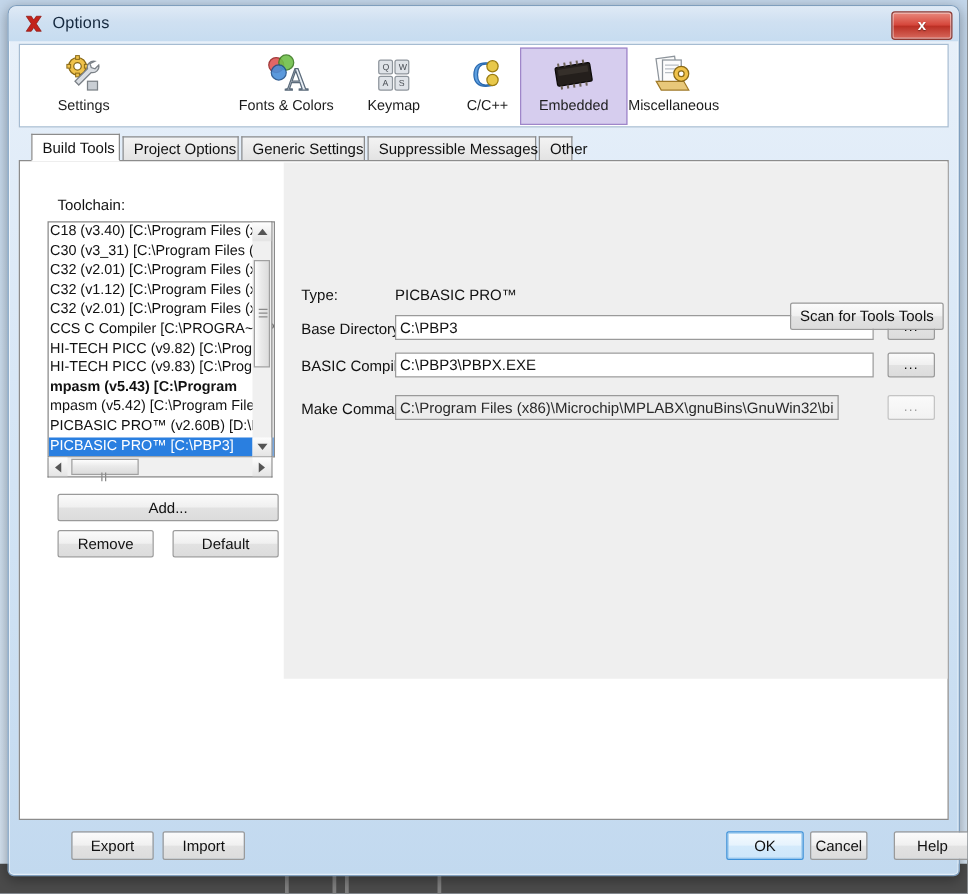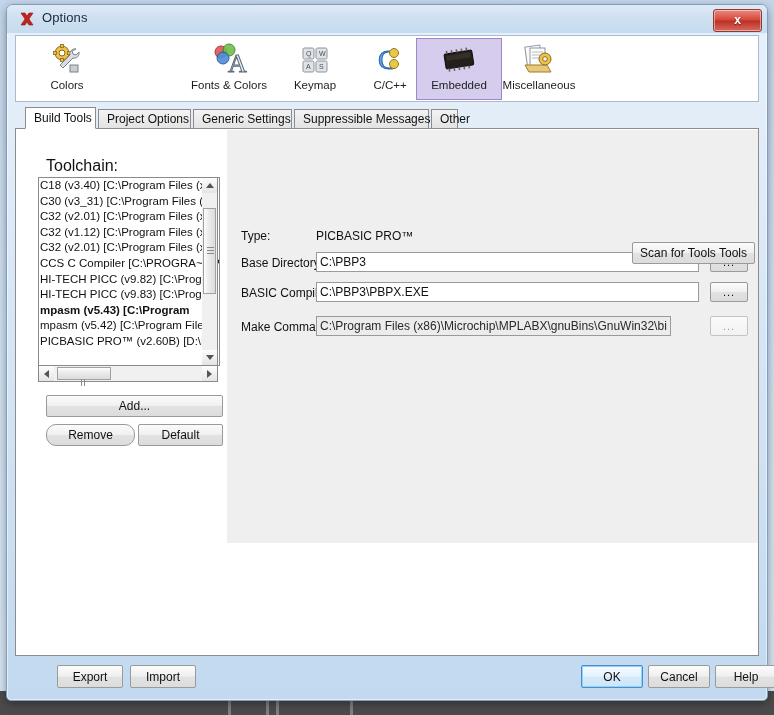--- a/index.html
+++ b/index.html
@@ -174,21 +174,21 @@
     left: 0; top: 93px;
     width: 744px;
     height: 528px;
     background: #ffffff;
     border: 1px solid #8c8c8c;
     box-sizing: border-box;
   }
 
   .fieldlabel {
     position: absolute;
-    font-size: 16px;
+    font-size: 12px;
     color: #111;
   }
 
   
   #listbox {
     position: absolute;
     left: 22px; top: 48px;
     width: 182px;
     height: 189px;
     background: #ffffff;
@@ -310,21 +310,21 @@
     background: linear-gradient(180deg,#fafafa,#f2f2f2);
     cursor: default;
   }
   .btn.default-focus {
     border: 1px solid #3c91d9;
     box-shadow: 0 0 0 1px #9fcdf0 inset;
     background: linear-gradient(180deg,#f5fbff 0%, #e6f3fd 48%, #d4eafb 52%, #cde6fa 100%);
   }
 
   #btn-add    { position: absolute; left: 30px;  top: 266px; width: 177px; height: 22px; }
-  #btn-remove { position: absolute; left: 30px;  top: 295px; width: 89px;  height: 22px; border-radius: 10px; }
+  #btn-remove { position: absolute; left: 30px;  top: 295px; width: 77px;  height: 22px; }
   #btn-default{ position: absolute; left: 122px; top: 295px; width: 85px;  height: 22px; }
 
   
   #detailpane {
     position: absolute;
     left: 211px; top: 1px;
     width: 531px; height: 413px;
     background: #efefef;
   }
   .dl { position: absolute; font-size: 12px; color: #111; white-space: nowrap; }
@@ -360,21 +360,21 @@
   
   #bottombar {
     position: absolute;
     left: 0; top: 622px;
     width: 744px; height: 37px;
   }
   .bb { position: absolute; top: 8px; height: 23px; margin-left: 20px; }
   #btn-export { left: 22px;  width: 66px; }
   #btn-import { left: 95px;  width: 66px; }
   #btn-ok     { left: 546px; width: 62px; }
-  #btn-cancel { left: 613px; width: 62px; }
+  #btn-cancel { left: 613px; width: 46px; }
   #btn-help   { left: 680px; width: 62px; }
 </style>
 </head>
 <body>
 
 <div id="screen">
 
   <div id="backdrop">
     <div class="ghostline" style="left:200px; top:34px; width:430px;"></div>
     <div class="ghostline" style="left:200px; top:52px; width:470px;"></div>
@@ -413,21 +413,21 @@
               <g fill="#f0c24a" stroke="#8a6a18" stroke-width=".8">
                 <rect x="11.5" y="1.5" width="3" height="3"></rect>
                 <rect x="11.5" y="15.5" width="3" height="3"></rect>
                 <rect x="4.5" y="8.5" width="3" height="3"></rect>
                 <rect x="18.5" y="8.5" width="3" height="3"></rect>
               </g>
               <path d="M27 6 a5 5 0 0 0 -6 6 L11 22 l3 3 L24 15 a5 5 0 0 0 6 -6 l-3 3 -3 -1 -1 -3 z" fill="#d9dde2" stroke="#7b8187" stroke-width="1"></path>
               <rect x="21" y="22" width="8" height="7" fill="#c9ced4" stroke="#7b8187"></rect>
             </svg>
           </div>
-          <div class="tblabel">Colors</div>
+          <div class="tblabel">Settings</div>
         </div>
 
 
         <div class="tbitem" style="left:163px; width:100px;">
           <div class="tbicon">
             <svg width="36" height="34" viewBox="0 0 36 34">
               <circle cx="10" cy="9" r="6" fill="#e05a5a" stroke="#9a2a2a" opacity=".92"></circle>
               <circle cx="18" cy="7" r="6" fill="#6fbf4a" stroke="#3a7a20" opacity=".9"></circle>
               <circle cx="12" cy="15" r="6" fill="#4a8fd9" stroke="#20508a" opacity=".9"></circle>
               <text x="17" y="29" font-family="Liberation Serif, serif" font-size="26" fill="#e8eef5" stroke="#5a6a7a" stroke-width="1">A</text>
@@ -546,20 +546,21 @@
           <div class="litem">C30 (v3_31) [C:\Program Files (x</div>
           <div class="litem">C32 (v2.01) [C:\Program Files (x8</div>
           <div class="litem">C32 (v1.12) [C:\Program Files (x8</div>
           <div class="litem">C32 (v2.01) [C:\Program Files (x8</div>
           <div class="litem">CCS C Compiler [C:\PROGRA~2\P</div>
           <div class="litem">HI-TECH PICC (v9.82) [C:\Progra</div>
           <div class="litem">HI-TECH PICC (v9.83) [C:\Progra</div>
           <div class="litem bold">mpasm (v5.43) [C:\Program</div>
           <div class="litem">mpasm (v5.42) [C:\Program Files</div>
           <div class="litem">PICBASIC PRO™ (v2.60B) [D:\PB</div>
+          <div class="litem selected">PICBASIC PRO™ [C:\PBP3]</div>
         </div>
 
         <div id="vscroll">
           <div class="arrow up">
             <span class="tri tri-up"></span>
           </div>
           <div class="thumb">
             <div class="grip">
                 <i></i>
                 <i></i>

